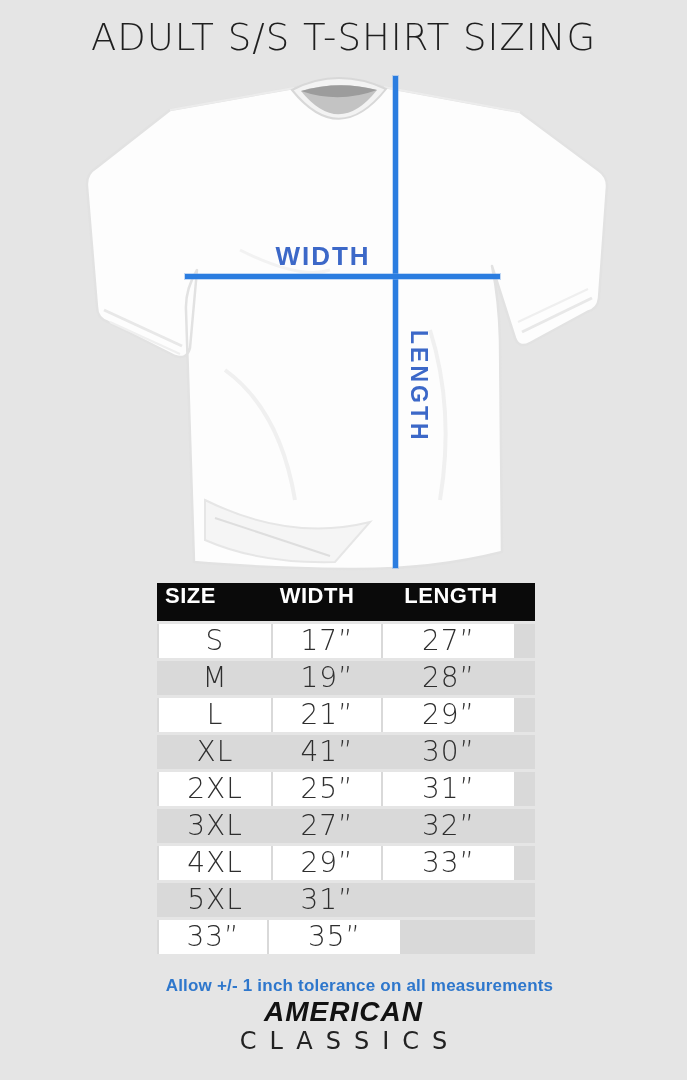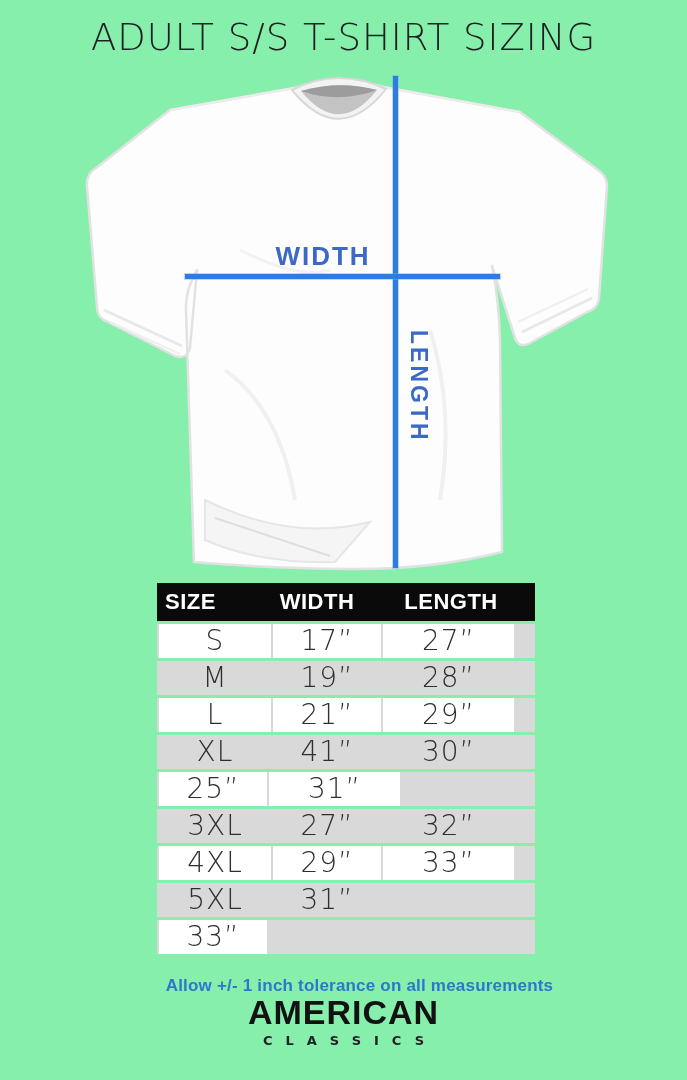--- a/index.html
+++ b/index.html
@@ -1,18 +1,18 @@
 <!DOCTYPE html>
 <html><head>
 <meta charset="utf-8">
 <style>
   html,body{margin:0;padding:0;background:#ffffff;}
   .page{
     position:relative;width:687px;height:1080px;margin:0 auto;
-    background:#86efac;overflow:hidden;
+    background:#e5e5e5;overflow:hidden;
     font-family:"Liberation Sans", sans-serif;
   }
   
   .title{
     position:absolute;top:14px;left:0;width:687px;height:48px;
     text-align:center;font-family:"DejaVu Sans", sans-serif;
     font-size:37px;font-weight:200;letter-spacing:1px;color:#1f1f1f;
     line-height:48px;white-space:nowrap;
   }
   
@@ -33,21 +33,21 @@
   }
   .length-label{
     position:absolute;left:406px;top:260px;height:112px;
     writing-mode:vertical-rl;text-orientation:mixed;
     font-size:23px;font-weight:bold;color:#3c68c8;letter-spacing:3px;
     line-height:26px;
   }
   
   .size-table{position:absolute;left:157px;top:583px;width:378px;}
   .thead{
-    display:flex;align-items:center;height:38px;background:#0a0a0a;
+    display:flex;height:38px;background:#0a0a0a;
     color:#ffffff;font-weight:bold;font-size:22px;letter-spacing:.5px;
   }
   .thead .h1{width:100px;padding-left:8px;box-sizing:border-box;text-align:left;}
   .thead .h2{width:120px;text-align:center;}
   .thead .h3{width:148px;text-align:center;}
   .trow{
     display:flex;height:34px;margin-top:3px;background:#d9d9d9;
     padding:0 2px;gap:2px;box-sizing:border-box;
   }
   .trow .c{
@@ -60,26 +60,27 @@
   .trow .c3{width:131px;}
   .trow.w .c{background:#ffffff;}
   
   .note{
     position:absolute;top:960px;left:0;width:687px;margin:16px;
     text-align:center;font-size:17px;font-weight:bold;color:#2e77cc;
     letter-spacing:.2px;
   }
   .brand{position:absolute;top:994px;left:0;width:687px;text-align:center;}
   .brand-top{
-    font-size:34px;font-weight:800;letter-spacing:1px;color:#121212;
+    font-size:28px;font-weight:800;letter-spacing:1px;color:#121212;
     line-height:36px;
+    font-style:italic;
   }
   .brand-bottom{
     font-family:"DejaVu Sans", sans-serif;
-    font-size:13px;font-weight:700;letter-spacing:13px;padding-left:13px;
+    font-size:24px;font-weight:400;letter-spacing:13px;padding-left:13px;
     color:#222222;line-height:22px;
   }
 </style>
 </head>
 <body>
 
 <div class="page">
 
   <div class="title">ADULT S/S T-SHIRT SIZING</div>
 
@@ -157,39 +158,41 @@
       <div class="c c1">L</div>
       <div class="c c2">21”</div>
       <div class="c c3">29”</div>
     </div>
     <div class="trow g">
       <div class="c c1">XL</div>
       <div class="c c2">41”</div>
       <div class="c c3">30”</div>
     </div>
     <div class="trow w">
+      <div class="c c1">2XL</div>
       <div class="c c2">25”</div>
       <div class="c c3">31”</div>
     </div>
     <div class="trow g">
       <div class="c c1">3XL</div>
       <div class="c c2">27”</div>
       <div class="c c3">32”</div>
     </div>
     <div class="trow w">
       <div class="c c1">4XL</div>
       <div class="c c2">29”</div>
       <div class="c c3">33”</div>
     </div>
     <div class="trow g">
       <div class="c c1">5XL</div>
       <div class="c c2">31”</div>
     </div>
     <div class="trow w">
       <div class="c c2">33”</div>
+      <div class="c c3">35”</div>
     </div>
   </div>
 
   <p class="note">Allow +/- 1 inch tolerance on all measurements</p>
 
   <div class="brand">
     <div class="brand-top">AMERICAN</div>
     <div class="brand-bottom">CLASSICS</div>
   </div>
 

